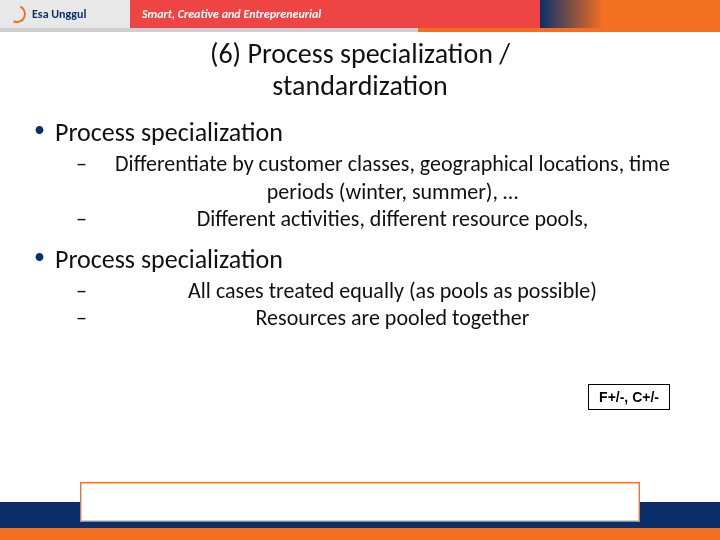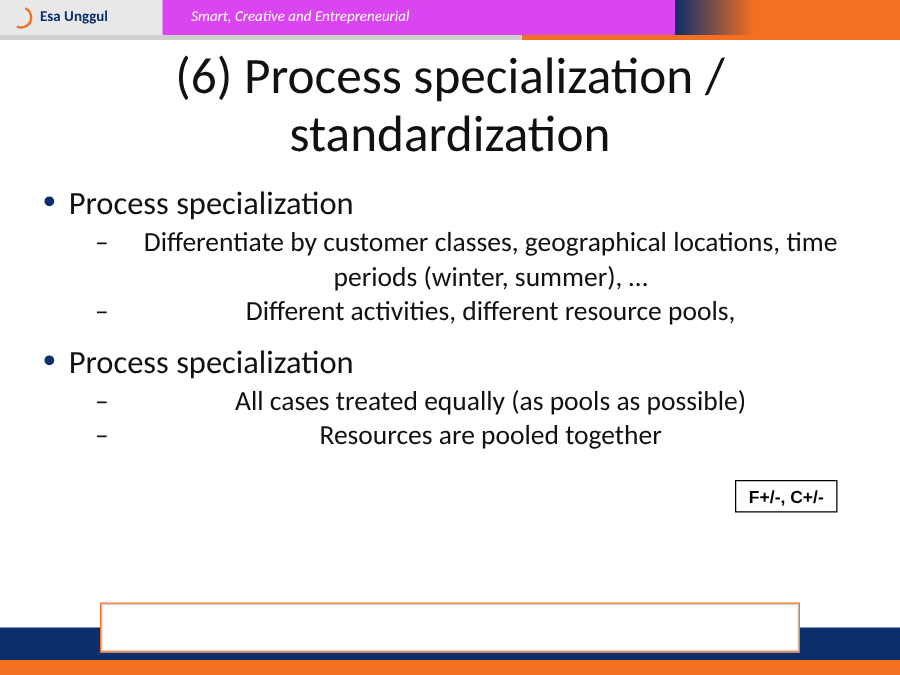--- a/index.html
+++ b/index.html
@@ -7,21 +7,21 @@
     width: 720px;
     height: 540px;
     background: #ffffff;
     font-family: Calibri, Arial, sans-serif;
     position: relative;
     overflow: hidden;
   }
   .header {
     width: 100%;
     height: 28px;
-    background: #d946ef;
+    background: #ef4444;
     display: flex;
     align-items: center;
     position: relative;
   }
   .logo-block {
     background: #e8e8e8;
     height: 28px;
     width: 130px;
     display: flex;
     align-items: center;
@@ -37,39 +37,40 @@
     border-radius: 50%;
     border-top-color: transparent;
     border-left-color: transparent;
     margin-right: 6px;
     transform: rotate(-20deg);
   }
   .header-tagline {
     color: #fff;
     font-size: 12px;
     font-style: italic;
-    margin-left: 23px;
+    margin-left: 12px;
     white-space: nowrap;
+    font-weight: bold;
   }
   .header-right {
     position: absolute;
     right: 0;
     top: 0;
     width: 180px;
     height: 28px;
     background: linear-gradient(90deg, #0b2f6b 0%, #f36f21 35%, #f36f21 100%);
   }
   .header-underline {
     height: 4px;
     width: 100%;
     background: linear-gradient(90deg, #cfcfcf 0%, #cfcfcf 58%, #f36f21 58%, #f36f21 100%);
   }
   .slide-title {
     text-align: center;
-    font-size: 41px;
+    font-size: 28px;
     color: #111;
     margin-top: 6px;
     line-height: 1.15;
     font-weight: 400;
   }
   .content {
     padding: 14px 30px 0 30px;
     color: #111;
   }
   .bullet1 {

